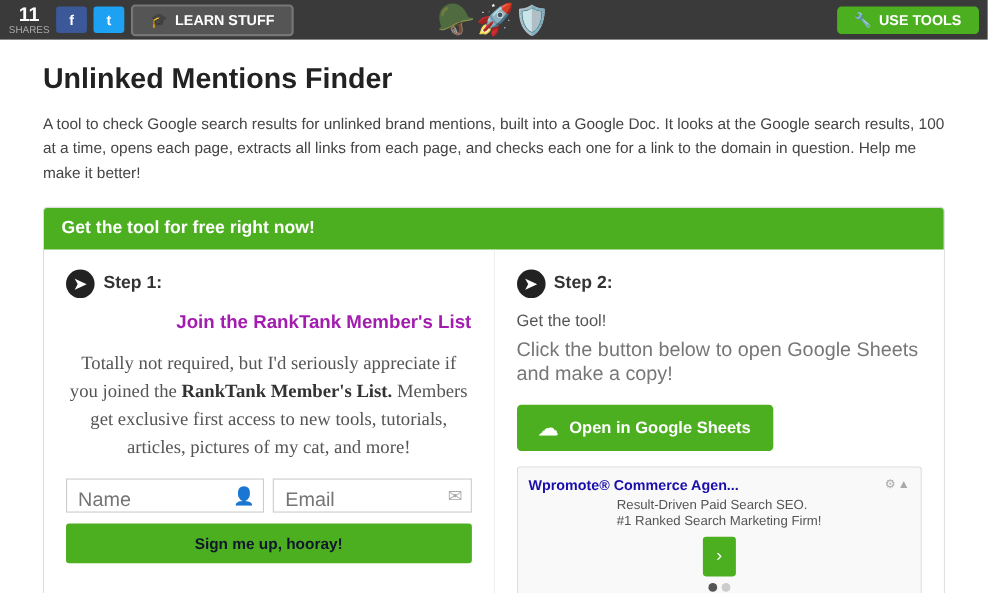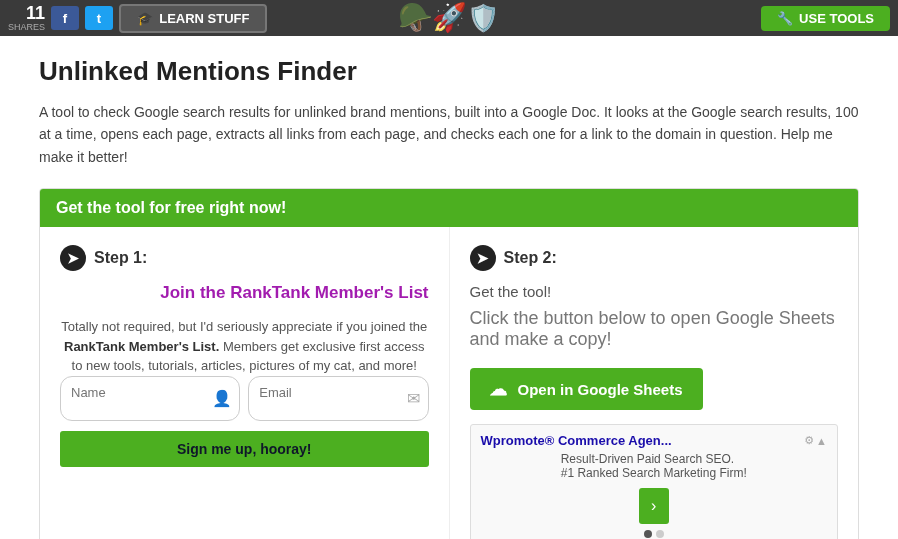--- a/index.html
+++ b/index.html
@@ -10,21 +10,21 @@
       background: #3a3a3a;
       display: flex;
       align-items: center;
       height: 36px;
       padding: 0 8px;
       gap: 6px;
     }
     .share-count {
       display: flex;
       flex-direction: column;
-      align-items: flex-end;
+      align-items: center;
       color: #fff;
       font-size: 11px;
       min-width: 28px;
     }
     .share-count .num {
       font-size: 18px;
       font-weight: bold;
       line-height: 1;
     }
     .social-btn {
@@ -144,45 +144,47 @@
     }
 
     .step-subtitle {
       color: #a21caf;
       font-size: 17px;
       font-weight: bold;
       text-align: right;
       margin-bottom: 14px;
     }
     .step-text {
-      font-size: 13px;
+      font-size: 17px;
       color: #555;
       text-align: center;
       line-height: 1.5;
+      margin-bottom: 16px;
+      font-family: Liberation Serif, serif;
     }
     .step-text strong {
       color: #333;
       font-weight: bold;
     }
 
     .input-row {
       display: flex;
       gap: 8px;
       margin-bottom: 10px;
     }
     .input-wrap {
       flex: 1;
       position: relative;
     }
     .input-wrap input {
       width: 100%;
-      padding: 8px 30px 20px 10px;
+      padding: 8px 30px 0 10px;
       border: 1px solid #ccc;
-      border-radius: 12px;
-      font-size: 13px;
+      border-radius: 0;
+      font-size: 18px;
       color: #aaa;
     }
     .input-icon {
       position: absolute;
       right: 8px;
       top: 50%;
       transform: translateY(-50%);
       color: #aaa;
       font-size: 16px;
     }

